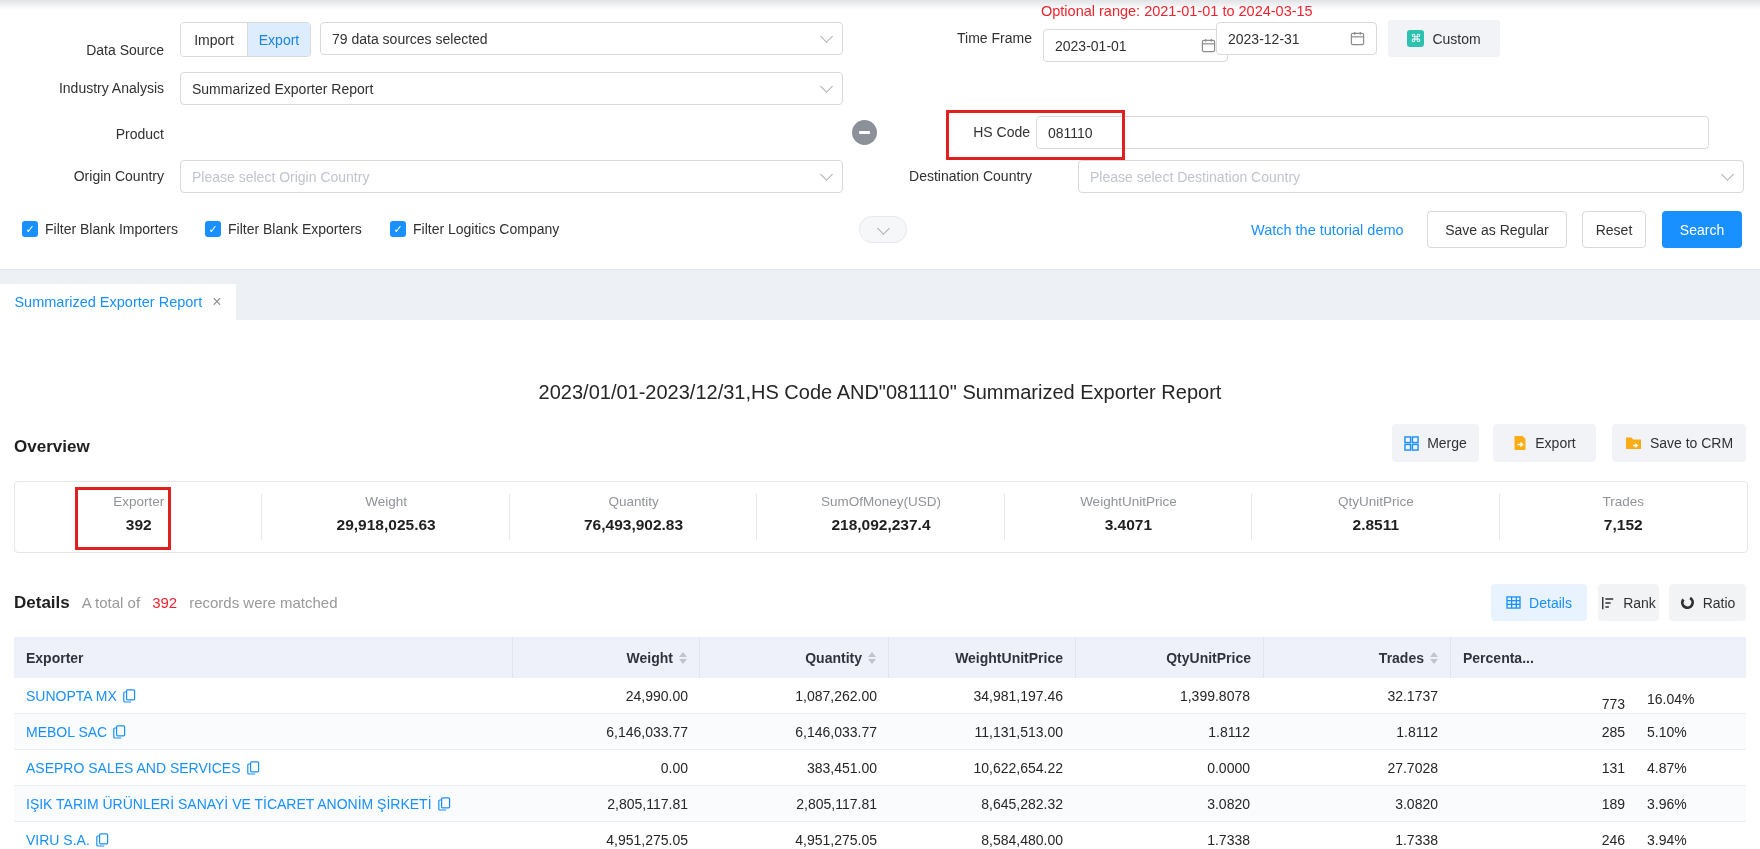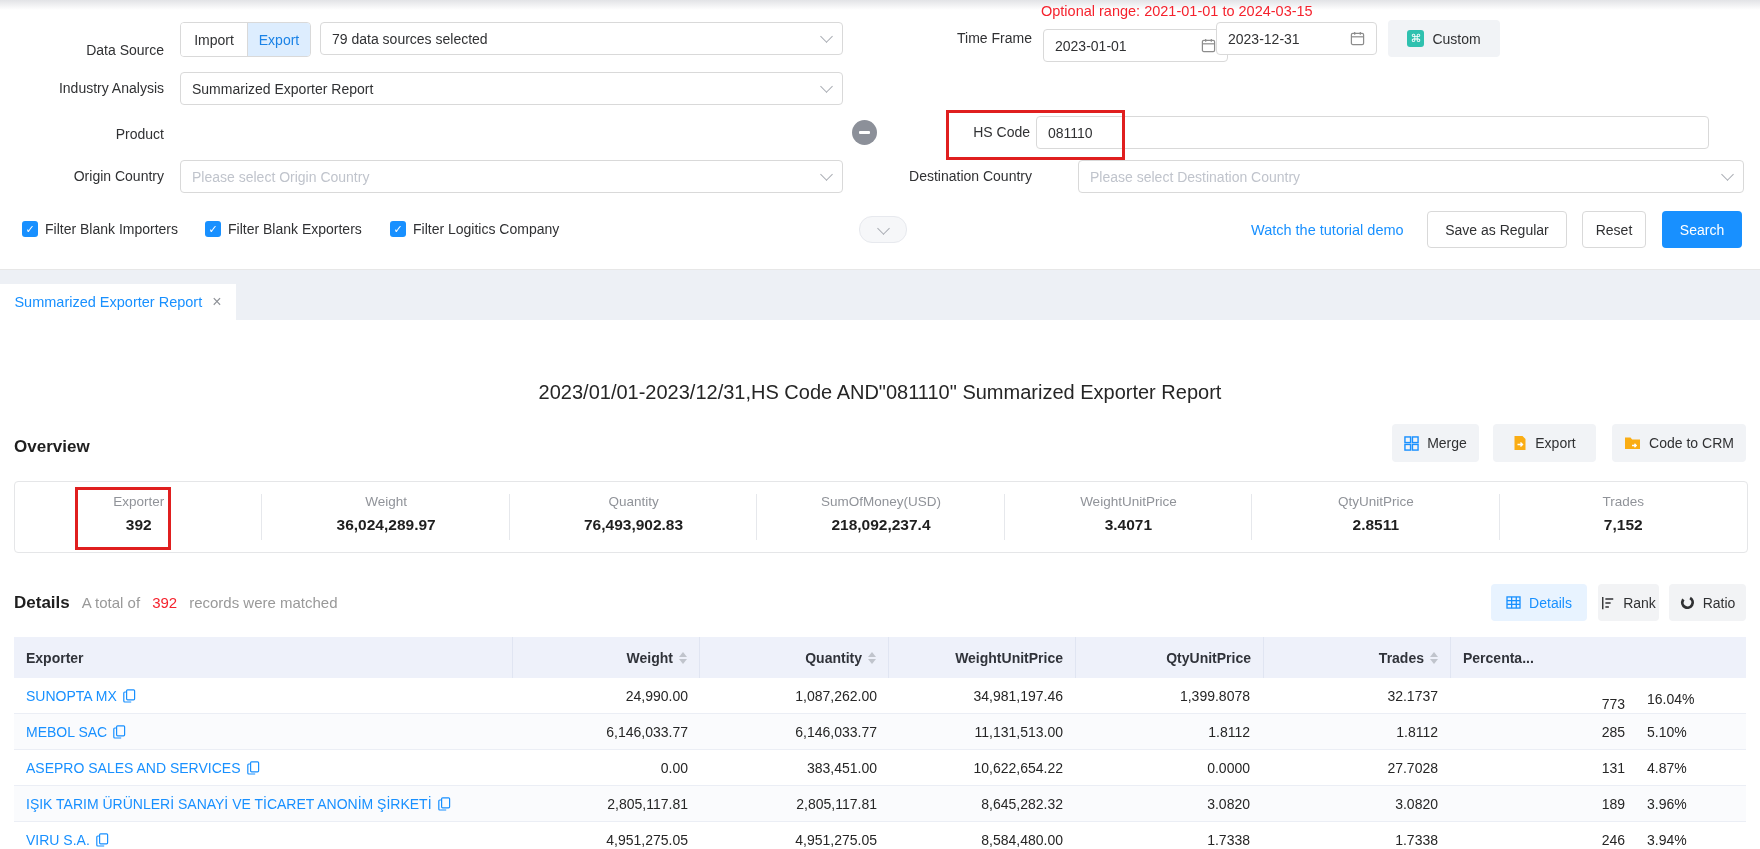--- a/index.html
+++ b/index.html
@@ -188,31 +188,31 @@
         <path d="M1.5 1h8l3 3v11h-11z" fill="#faad14"></path>
         <path d="M4.5 9.5h5M7.5 7.5l2 2-2 2" stroke="#fff" stroke-width="1.4" fill="none"></path>
       </svg>
     <span>Export</span>
   </div>
   <div class="btn gray" style="left:1612px;top:424px;width:134px;height:38px;">
     <svg width="17" height="14" viewBox="0 0 17 14">
         <path d="M1 1.5h5.5l1.6 2H16v9.5H1z" fill="#faad14"></path>
         <path d="M8 9.5h4M10.5 7.8l1.7 1.7-1.7 1.7" stroke="#fff" stroke-width="1.3" fill="none"></path>
       </svg>
-    <span>Code to CRM</span>
+    <span>Save to CRM</span>
   </div>
 
   <div class="stats" id="stats-row">
       <div class="stat">
         <span class="sl">Exporter</span>
         <span class="sv">392</span>
       </div>
       <div class="stat">
         <span class="sl">Weight</span>
-        <span class="sv">36,024,289.97</span>
+        <span class="sv">29,918,025.63</span>
       </div>
       <div class="stat">
         <span class="sl">Quantity</span>
         <span class="sv">76,493,902.83</span>
       </div>
       <div class="stat">
         <span class="sl">SumOfMoney(USD)</span>
         <span class="sv">218,092,237.4</span>
       </div>
       <div class="stat">

